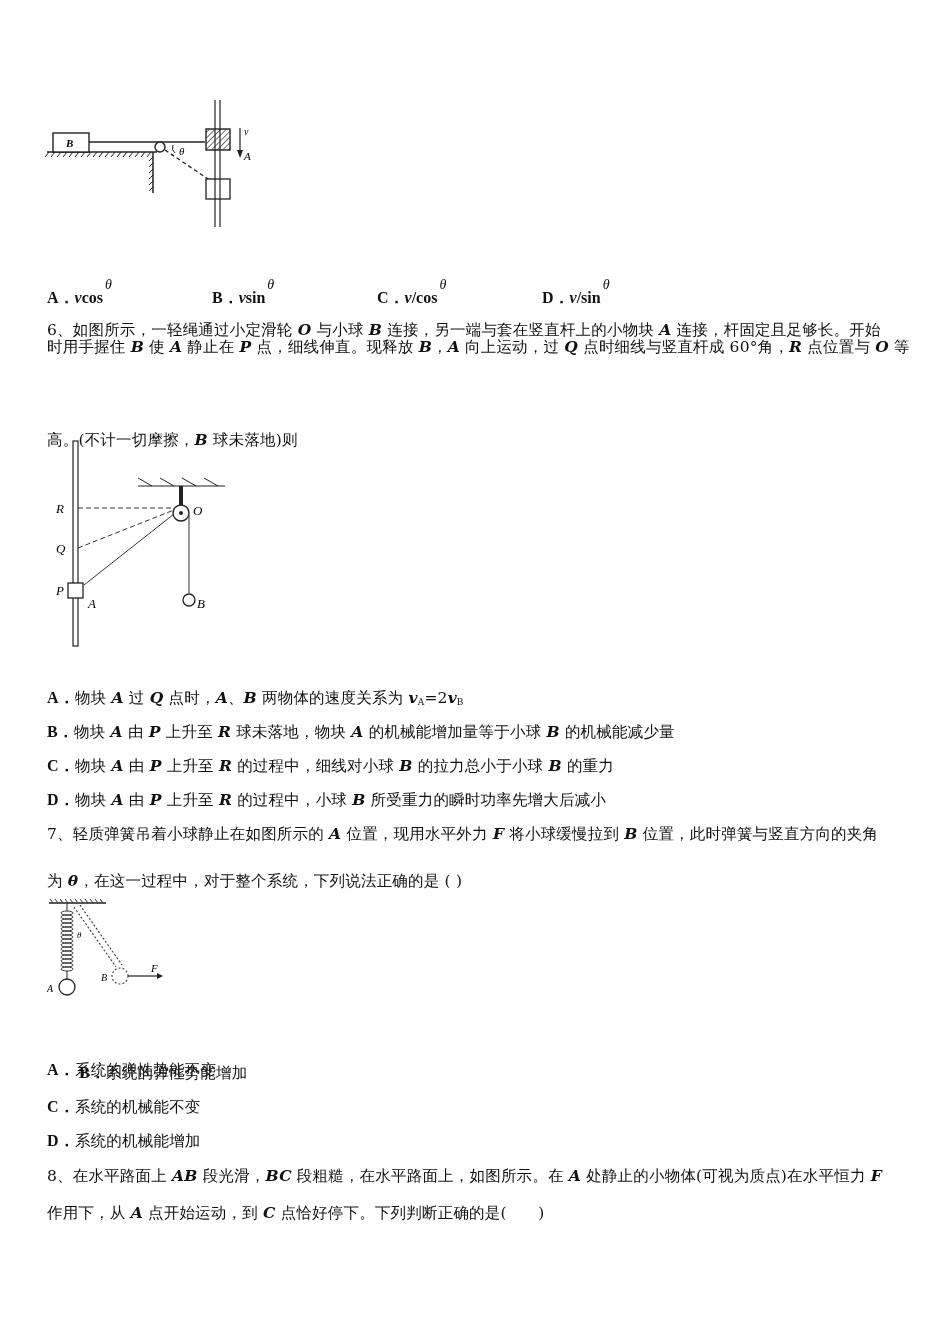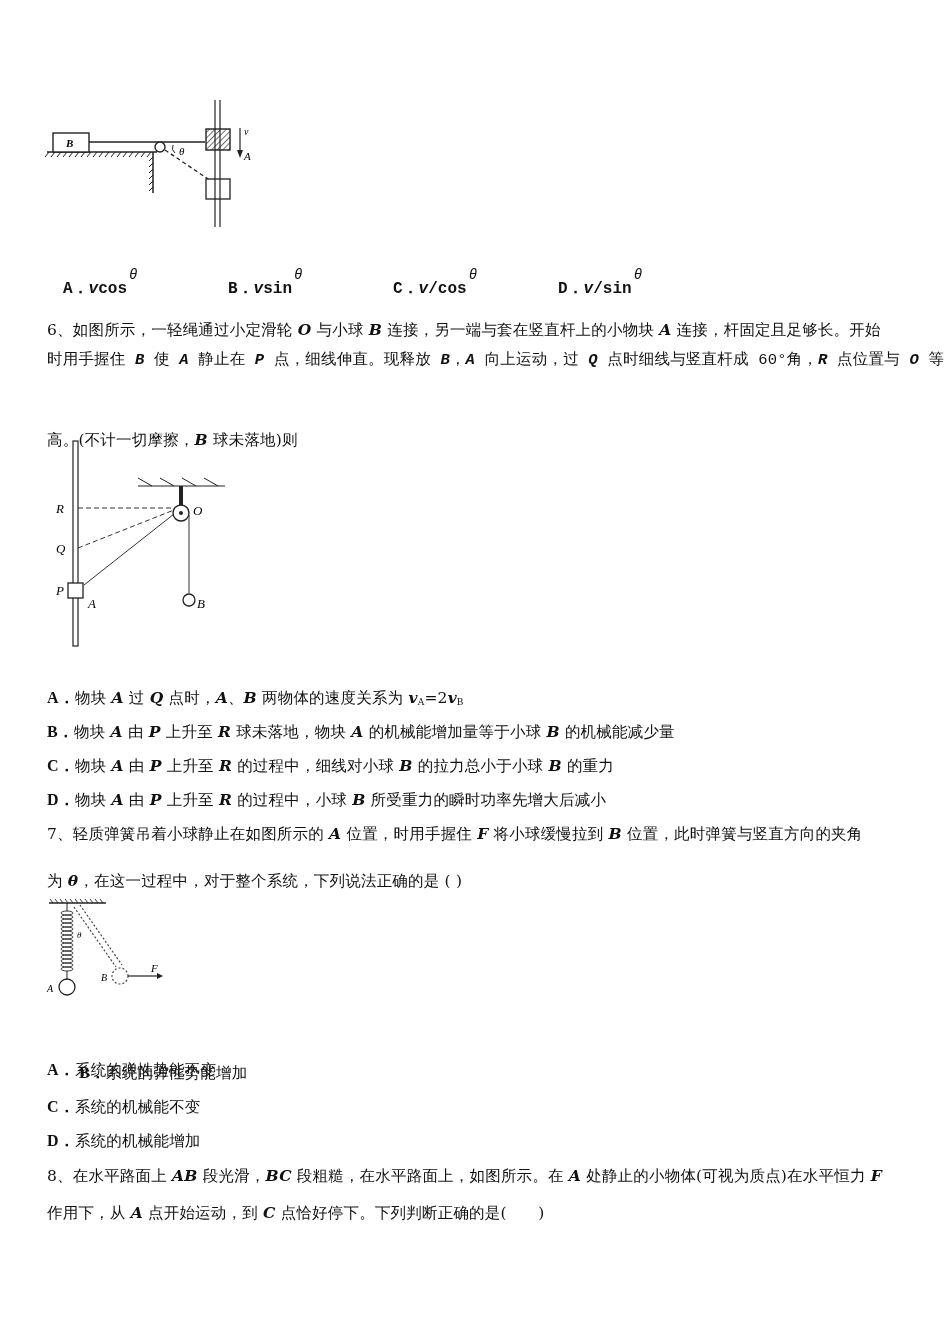--- a/index.html
+++ b/index.html
@@ -10,21 +10,21 @@
   }
   .line {
     position: absolute; left: 47px; white-space: nowrap;
     font-size: 15.5px; line-height: 20px; letter-spacing: 0.2px;
   }
   .i { font-style: italic; font-weight: bold; }
   .opt-label { font-weight: bold; font-family: "Liberation Serif", serif; font-size: 16px; }
   .sup-theta { position: relative; top: -14px; font-style: italic; font-weight: normal; font-size: 14px; margin-left: 2px; }
   .sub { font-size: 9px; vertical-align: -2px; }
   .choices-row { position: absolute; top: 272px; left: 47px; width: 700px; height: 22px; }
-  .choice { position: absolute; top: 6px; white-space: nowrap; font-size: 16px; font-family: Liberation Mono, monospace; font-weight: bold; margin-left: 16px; }
+  .choice { position: absolute; top: 16px; white-space: nowrap; font-size: 16px; font-family: Liberation Serif, serif; font-weight: bold; }
   svg { position: absolute; overflow: visible; }
   svg text { font-family: "Liberation Serif", serif; font-style: italic; }
 </style>
 </head>
 <body>
 
 <svg style="left:45px;top:95px;" width="240" height="140" viewBox="0 0 240 140">
 
   <line x1="2" y1="57" x2="112" y2="57" stroke="#222" stroke-width="1.5"></line>
   <g stroke="#222" stroke-width="1">
@@ -101,21 +101,21 @@
     <span>C．</span><span class="i">v</span><span>/cos</span><span class="sup-theta">θ</span>
   </div>
   <div class="choice" style="left:495px;">
     <span>D．</span><span class="i">v</span><span>/sin</span><span class="sup-theta">θ</span>
   </div>
 </div>
 
 <div class="line" style="top:320px;">
   <span>6、如图所示，一轻绳通过小定滑轮 </span><span class="i">O</span><span> 与小球 </span><span class="i">B</span><span> 连接，另一端与套在竖直杆上的小物块 </span><span class="i">A</span><span> 连接，杆固定且足够长。开始</span>
 </div>
-<div class="line" style="top:350px;font-family:Liberation Mono, monospace;">
+<div class="line" style="top:337px;">
   <span>时用手握住 </span><span class="i">B</span><span> 使 </span><span class="i">A</span><span> 静止在 </span><span class="i">P</span><span> 点，细线伸直。现释放 </span><span class="i">B</span><span>，</span><span class="i">A</span><span> 向上运动，过 </span><span class="i">Q</span><span> 点时细线与竖直杆成 60°角，</span><span class="i">R</span><span> 点位置与 </span><span class="i">O</span><span> 等</span>
 </div>
 <div class="line" style="top:394px;margin-top:36px;">
   <span>高。(不计一切摩擦，</span><span class="i">B</span><span> 球未落地)则</span>
 </div>
 
 <svg style="left:50px;top:438px;" width="190" height="215" viewBox="0 0 190 215">
 
   <rect x="23" y="3" width="5" height="205" fill="#fff" stroke="#222" stroke-width="1.2"></rect>
 
@@ -159,21 +159,21 @@
   <span class="opt-label">B．</span><span>物块 </span><span class="i">A</span><span> 由 </span><span class="i">P</span><span> 上升至 </span><span class="i">R</span><span> 球未落地，物块 </span><span class="i">A</span><span> 的机械能增加量等于小球 </span><span class="i">B</span><span> 的机械能减少量</span>
 </div>
 <div class="line" style="top:756px;">
   <span class="opt-label">C．</span><span>物块 </span><span class="i">A</span><span> 由 </span><span class="i">P</span><span> 上升至 </span><span class="i">R</span><span> 的过程中，细线对小球 </span><span class="i">B</span><span> 的拉力总小于小球 </span><span class="i">B</span><span> 的重力</span>
 </div>
 <div class="line" style="top:790px;">
   <span class="opt-label">D．</span><span>物块 </span><span class="i">A</span><span> 由 </span><span class="i">P</span><span> 上升至 </span><span class="i">R</span><span> 的过程中，小球 </span><span class="i">B</span><span> 所受重力的瞬时功率先增大后减小</span>
 </div>
 
 <div class="line" style="top:824px;">
-  <span>7、轻质弹簧吊着小球静止在如图所示的 </span><span class="i">A</span><span> 位置，时用手握住 </span><span class="i">F</span><span> 将小球缓慢拉到 </span><span class="i">B</span><span> 位置，此时弹簧与竖直方向的夹角</span>
+  <span>7、轻质弹簧吊着小球静止在如图所示的 </span><span class="i">A</span><span> 位置，现用水平外力 </span><span class="i">F</span><span> 将小球缓慢拉到 </span><span class="i">B</span><span> 位置，此时弹簧与竖直方向的夹角</span>
 </div>
 <div class="line" style="top:871px;">
   <span>为 </span><span class="i">θ</span><span>，在这一过程中，对于整个系统，下列说法正确的是 ( )</span>
 </div>
 
 <svg style="left:44px;top:895px;" width="130" height="105" viewBox="0 0 130 105">
 
   <line x1="5" y1="8" x2="62" y2="8" stroke="#222" stroke-width="1.3"></line>
   <g stroke="#222" stroke-width="0.9">
     <line x1="6" y1="4" x2="9" y2="8"></line>

